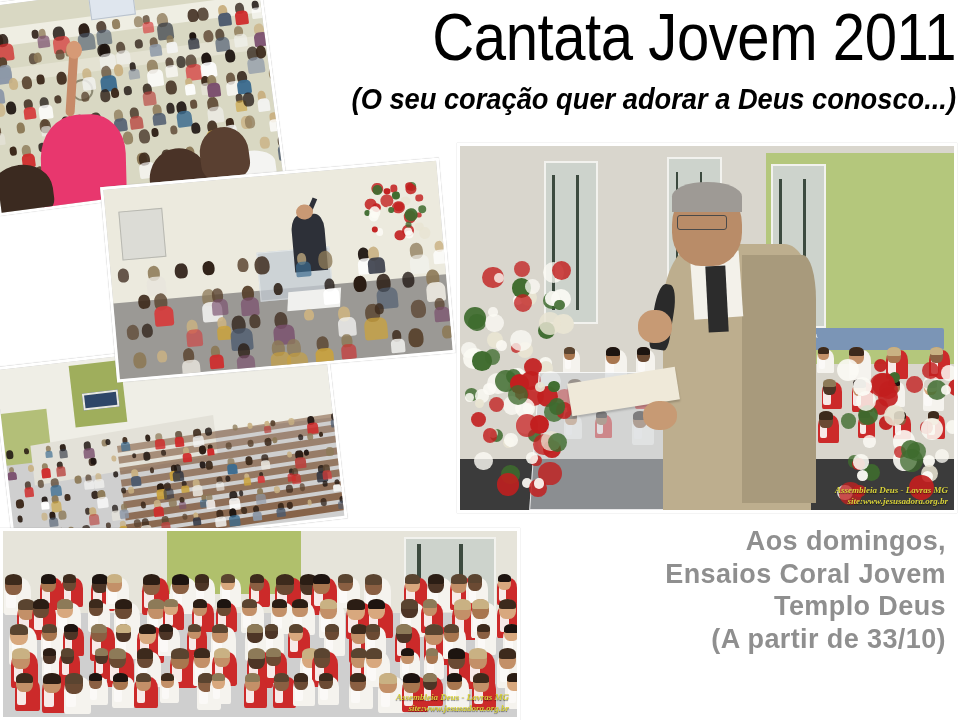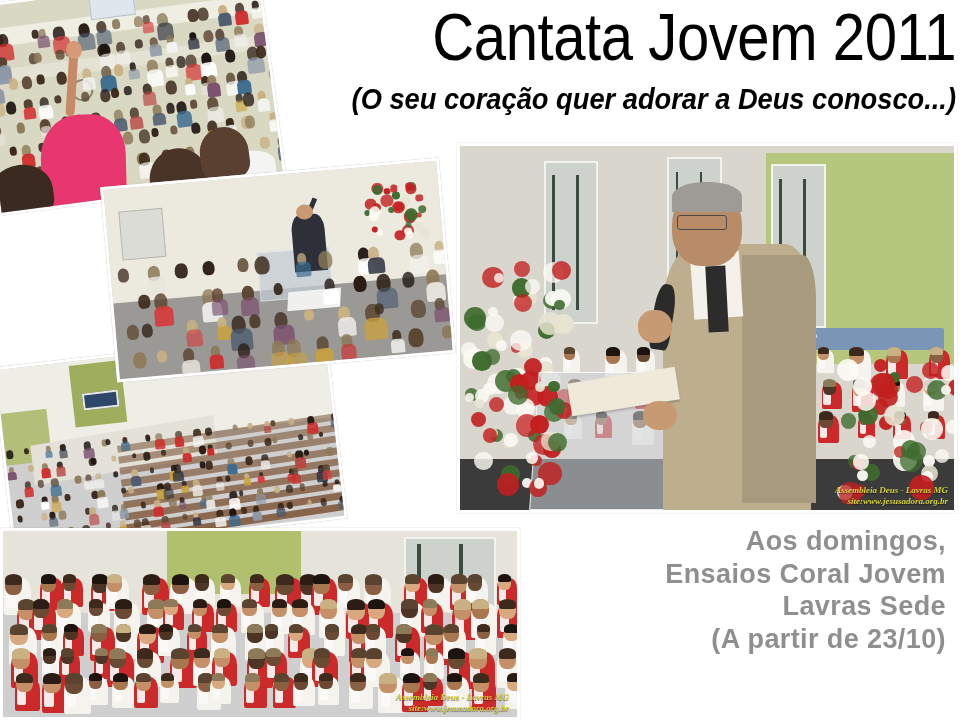--- a/index.html
+++ b/index.html
@@ -1462,17 +1462,17 @@
       <div>site:www.jesusadora.org.br</div>
     </div>
   </div>
 
   <div class="title">Cantata Jovem 2011</div>
   <div class="subtitle">(O seu coração quer adorar a Deus conosco...)</div>
 
   <div class="info">
     <div>Aos domingos,</div>
     <div>Ensaios Coral Jovem</div>
-    <div>Lavras Sede</div>
-    <div>(A partir de 23/10)</div>
+    <div>Templo Deus</div>
+    <div>(A partir de 33/10)</div>
   </div>
 
 </div>
 
 </body></html>

